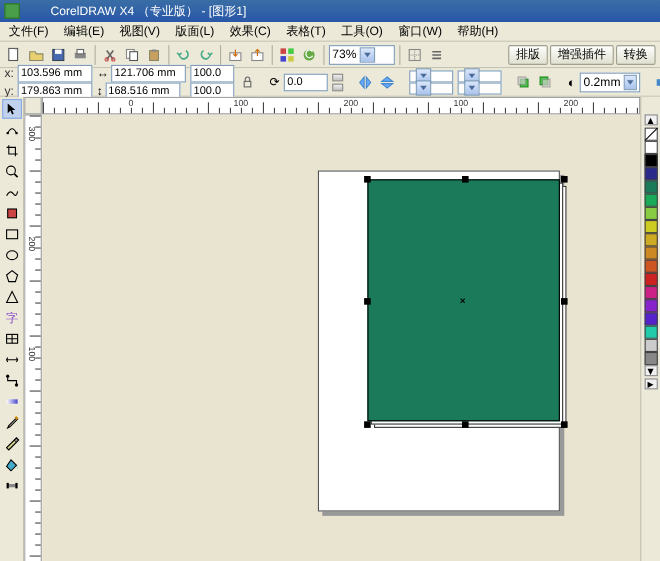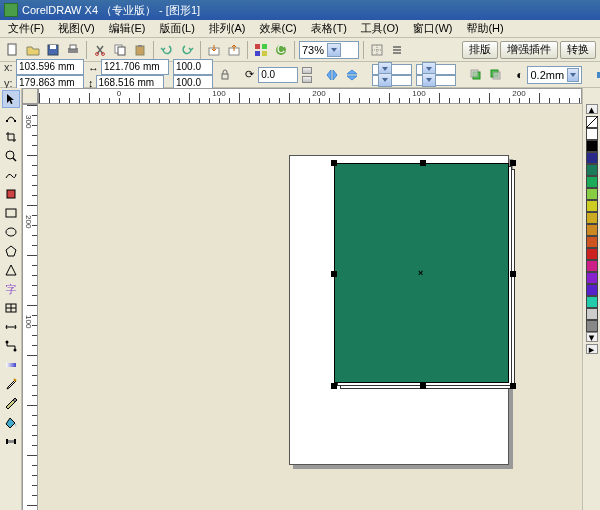--- a/index.html
+++ b/index.html
@@ -1,17 +1,17 @@
 <!DOCTYPE html>
 <html><head>
 <meta charset="utf-8">
 <style>
 * { margin: 0; padding: 0; box-sizing: border-box; font-family: "SimSun", Arial, sans-serif; font-size: 11px; }
 body { width: 600px; height: 510px; background: #ece9d8; overflow: hidden; }
-.titlebar { height: 20px; background: linear-gradient(to bottom, #3a6ea5, #2857a8); color: #fff; display: flex; align-items: center; padding: 0 4px; }
+.titlebar { height: 20px; background: linear-gradient(to bottom, #3a6ea5, #2857a8); color: #fff; display: flex; align-items: center; padding: 0 4px; gap: 24px; }
 .titlebar .icon { width: 14px; height: 14px; background: #4a9e4a; margin-right: 4px; border: 1px solid #2a6e2a; }
 .menubar { height: 18px; background: #ece9d8; display: flex; align-items: center; padding: 0 2px; gap: 2px; border-bottom: 1px solid #c0c0b0; }
 .menubar span { padding: 1px 6px; color: #000; cursor: default; }
 .toolbar { height: 24px; background: #ece9d8; display: flex; align-items: center; padding: 1px 4px; gap: 2px; border-bottom: 1px solid #c0c0b0; }
 .tbtn { width: 18px; height: 18px; display: inline-flex; align-items: center; justify-content: center; border: 1px solid transparent; border-radius: 2px; }
 .tbtn svg { width: 14px; height: 14px; }
 .sep { width: 1px; height: 18px; background: #b0b0a0; margin: 0 2px; }
 .combo { height: 18px; border: 1px solid #7f9db9; background: #fff; display: flex; align-items: center; padding: 0 2px; font-size: 10px; }
 .combo .arrow { width: 14px; height: 14px; background: linear-gradient(to bottom,#dbe7fb,#a9c3ec); border:1px solid #7f9db9; margin-left:3px; display:flex; align-items:center; justify-content:center;}
 .combo .arrow::after { content:''; border-left:3px solid transparent; border-right:3px solid transparent; border-top:4px solid #4a6a9a;}
@@ -51,24 +51,23 @@
 </head>
 <body>
 
 <div class="titlebar">
   <div class="icon"></div>
   <span>CorelDRAW X4 （专业版） - [图形1]</span>
 </div>
 
 <div class="menubar">
   <span>文件(F)</span>
+  <span>编辑(E)</span>
   <span>视图(V)</span>
-  <span>编辑(E)</span>
   <span>版面(L)</span>
-  <span>排列(A)</span>
   <span>效果(C)</span>
   <span>表格(T)</span>
   <span>工具(O)</span>
   <span>窗口(W)</span>
   <span>帮助(H)</span>
 </div>
 
 <div class="toolbar">
   <div class="tbtn">
       <svg viewBox="0 0 14 14">

